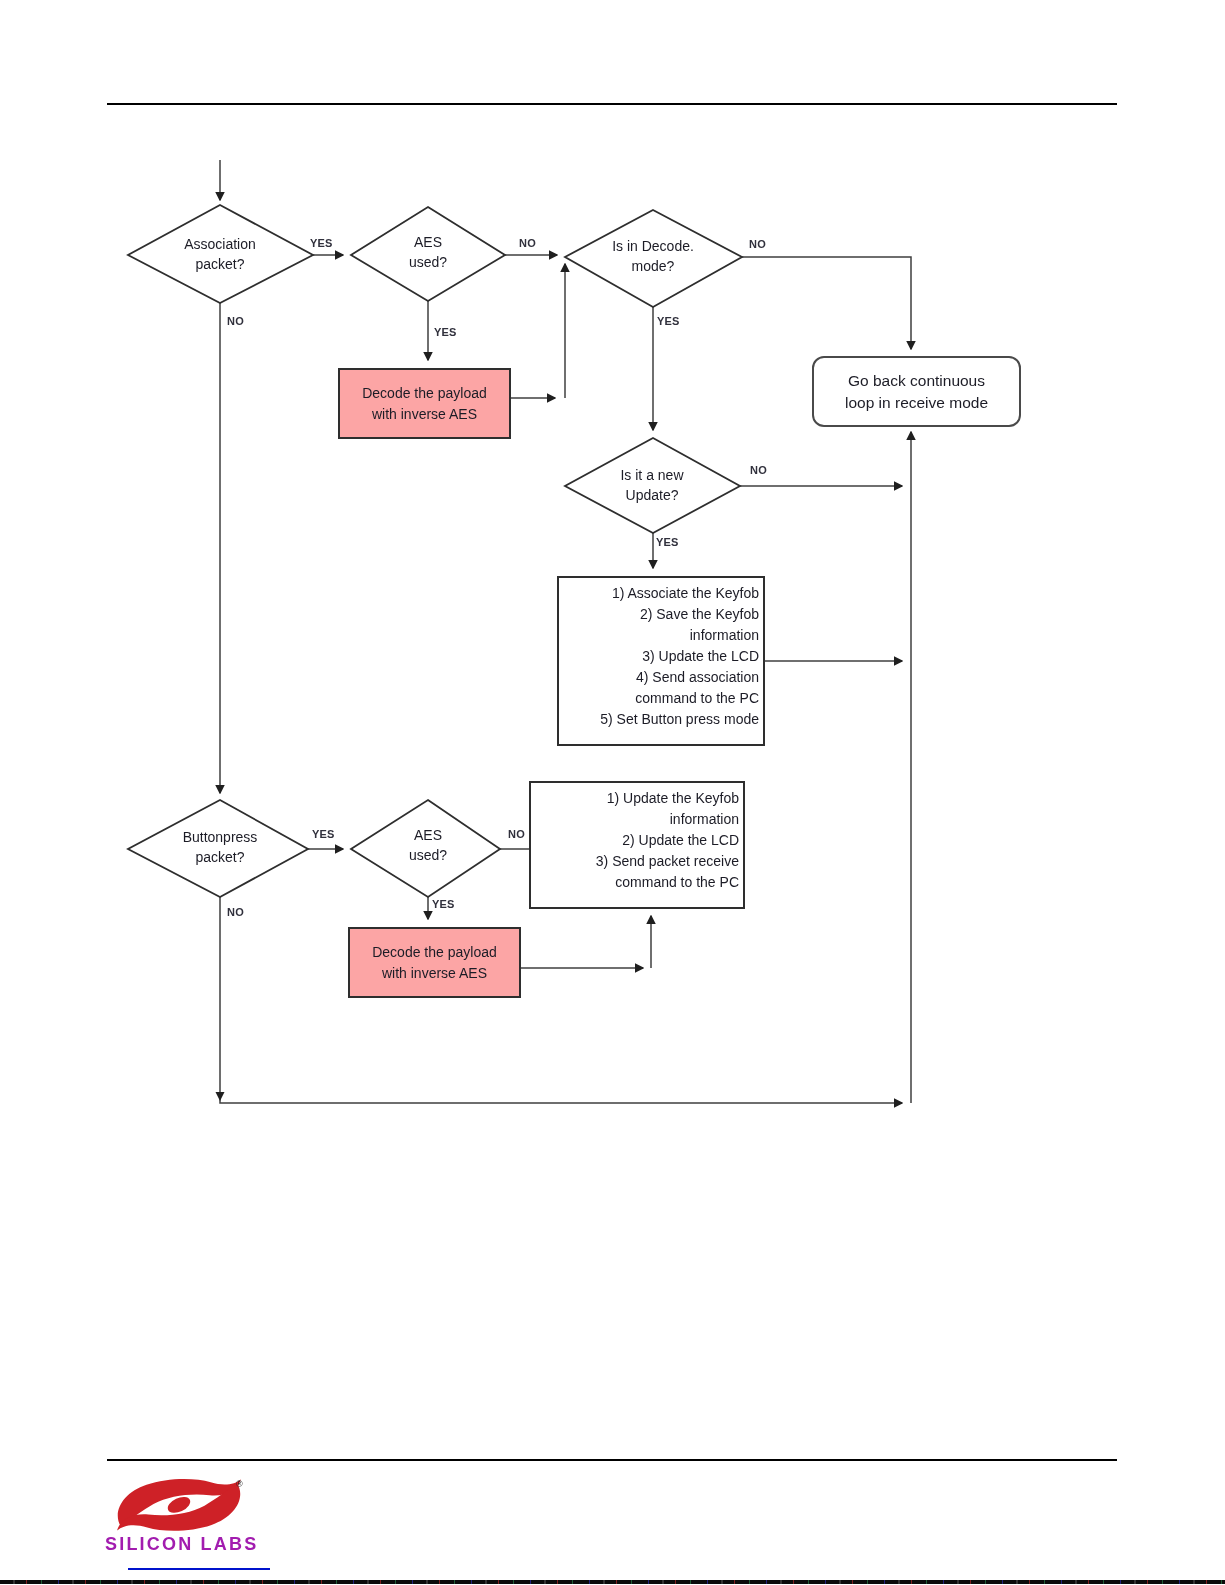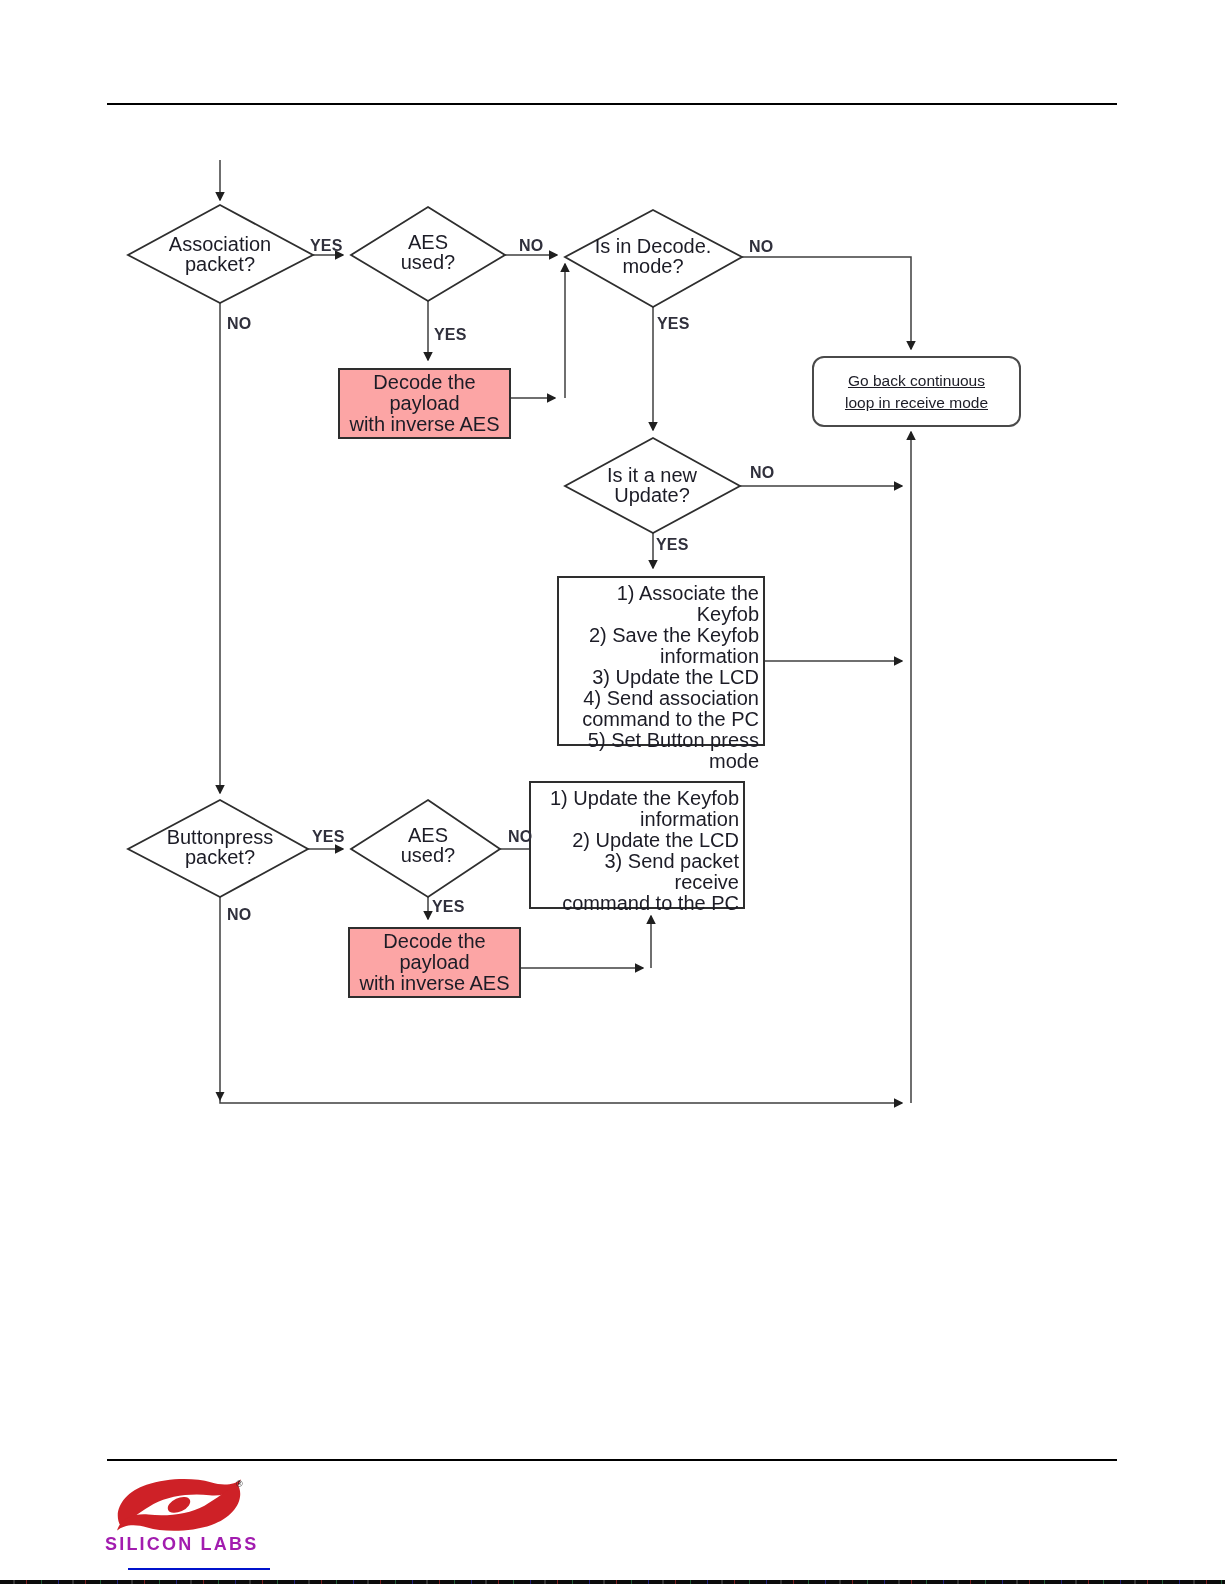--- a/index.html
+++ b/index.html
@@ -2,30 +2,30 @@
 <html><head>
 <meta charset="utf-8">
 <style>
   html,body{margin:0;padding:0;background:#fff;}
   .page{position:relative;width:1225px;height:1585px;background:#ffffff;overflow:hidden;
         font-family:"Liberation Sans",sans-serif;}
   .rule{position:absolute;background:#000;}
   .rule-top{left:107px;top:103px;width:1010px;height:2px;}
   .rule-bottom{left:107px;top:1459px;width:1010px;height:2px;}
   #connector-layer{position:absolute;left:0;top:0;width:1225px;height:1585px;}
-  .node{position:absolute;box-sizing:border-box;color:#1c1c26;font-size:20px;line-height:20px;
+  .node{position:absolute;box-sizing:border-box;color:#1c1c26;font-size:14px;line-height:20px;
         white-space:pre-line;}
   .dtext{text-align:center;}
   .box{border:2px solid #2e2e2e;background:#fca5a5;display:flex;align-items:center;
        justify-content:center;text-align:center;line-height:21px;}
   .box-list{border:2px solid #2e2e2e;background:#fff;text-align:right;line-height:21px;
        padding:5px 4px 0 10px;}
   .terminator{border:2px solid #4a4a4a;border-radius:12px;background:#fff;display:flex;
-       align-items:center;justify-content:center;text-align:center;line-height:22px;font-size:15.5px;text-decoration:underline;}
-  .edge-label{position:absolute;font-size:16px;font-weight:bold;color:#30303c;letter-spacing:0.2px;}
+       align-items:center;justify-content:center;text-align:center;line-height:22px;font-size:15.5px;}
+  .edge-label{position:absolute;font-size:11px;font-weight:bold;color:#30303c;letter-spacing:0.2px;}
   .footer-logo-text{position:absolute;left:105px;top:1534px;font-size:18px;font-weight:bold;
        color:#a21caf;letter-spacing:2.2px;white-space:nowrap;}
   .reg-mark{position:absolute;left:236px;top:1479px;font-size:9px;color:#222;}
   .footer-blue-line{position:absolute;left:128px;top:1568px;width:142px;height:2px;background:#0013cc;}
   .artifact-bar{position:absolute;left:0;top:1580px;width:1225px;height:4px;
        background-image:repeating-linear-gradient(90deg,#0b0b0b 0 13px,#333 13px 15px,#0b0b0b 15px 26px,
        #7e1f1f 26px 27px,#0b0b0b 27px 41px,#1f5c36 41px 42px,#0b0b0b 42px 58px,#22227e 58px 59px);}
   .logo-swoosh{position:absolute;left:114px;top:1477px;}
 </style>
 </head>

